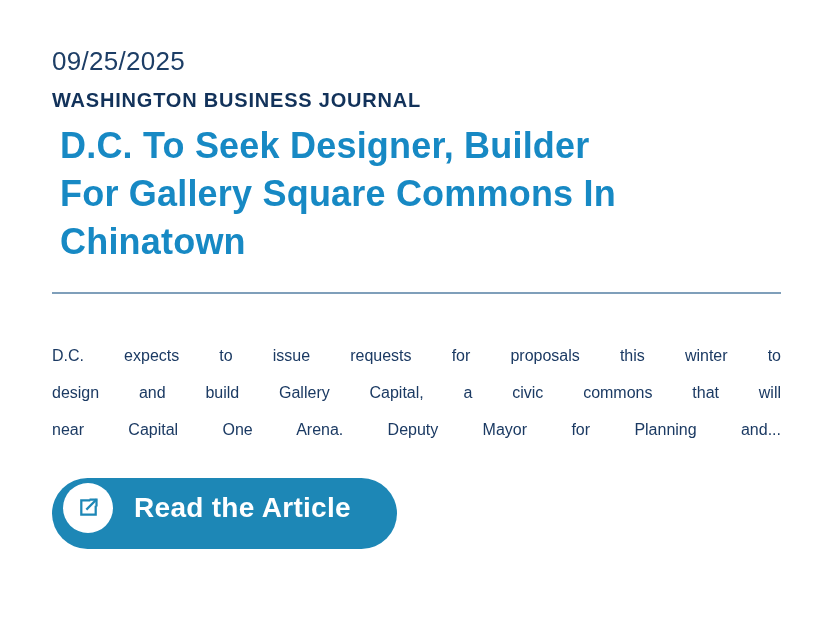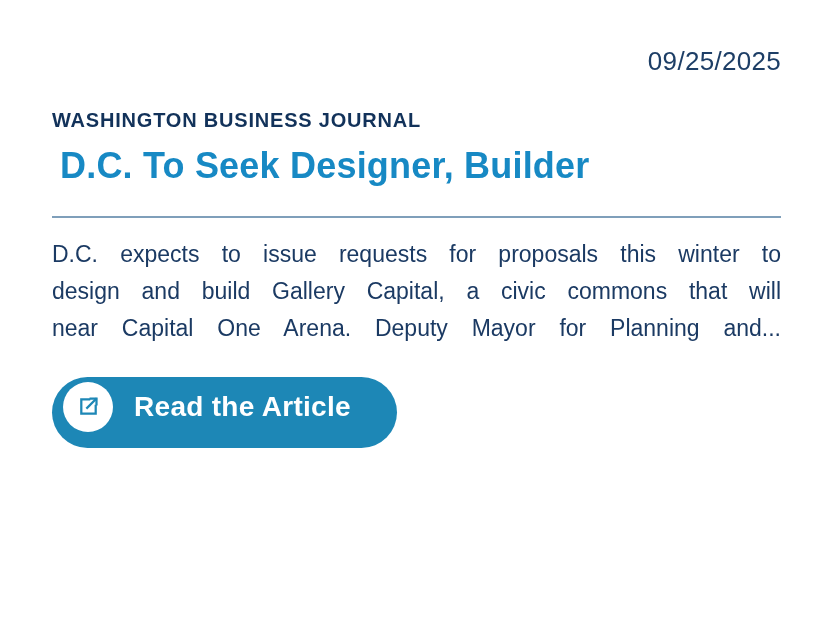--- a/index.html
+++ b/index.html
@@ -4,30 +4,29 @@
 <style>
   html, body { margin: 0; padding: 0; background: #ffffff; }
   body {
     width: 833px; height: 625px; overflow: hidden;
     font-family: "Liberation Sans", sans-serif;
     -webkit-font-smoothing: antialiased;
   }
   .card { padding: 46px 52px 0 52px; }
 
   .date {
-    text-align: right;
     color: #1d3e66;
     font-size: 26px;
     font-weight: 500;
     line-height: 30px;
     letter-spacing: 0.3px;
   }
 
   .eyebrow {
-    margin-top: 33px;
+    margin-top: 13px;
     color: #12325a;
     font-size: 20px;
     font-weight: 700;
     letter-spacing: 0.8px;
   }
 
   .headline {
     margin: 10px 0 0 8px;
     color: #1789c4;
     font-size: 36px;
@@ -38,23 +37,23 @@
   .headline .hl-line { display: block; }
 
   .divider {
     margin: 26px 0 0 0;
     border: none;
     border-top: 2px solid #7f9fba;
     height: 0;
   }
 
   .excerpt {
-    margin-top: 18px;
+    margin-top: 43px;
     color: #1b3a63;
-    font-size: 23px;
+    font-size: 16px;
     line-height: 37px;
   }
   .excerpt .line {
     text-align: justify;
     text-align-last: justify;
     white-space: normal;
   }
 
   .cta {
     margin-top: 30px;
@@ -89,20 +88,22 @@
 <body>
 
 <div class="card">
 
   <div class="date">09/25/2025</div>
 
   <div class="eyebrow">WASHINGTON BUSINESS JOURNAL</div>
 
   <h1 class="headline">
     <span class="hl-line">D.C. To Seek Designer, Builder</span>
+    <span class="hl-line">For Gallery Square Commons In</span>
+    <span class="hl-line">Chinatown</span>
   </h1>
 
   <hr class="divider">
 
   <div class="excerpt">
     <div class="line">D.C. expects to issue requests for proposals this winter to</div>
     <div class="line">design and build Gallery Capital, a civic commons that will</div>
     <div class="line">near Capital One Arena. Deputy Mayor for Planning and...</div>
   </div>
 

